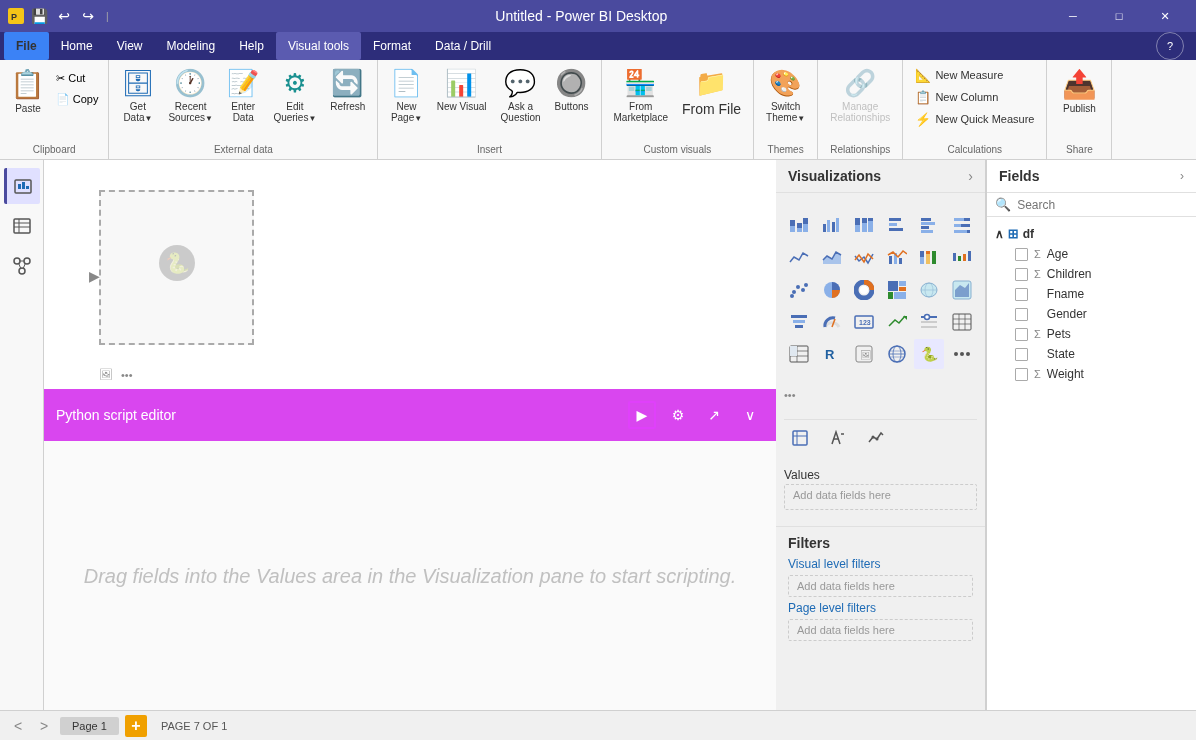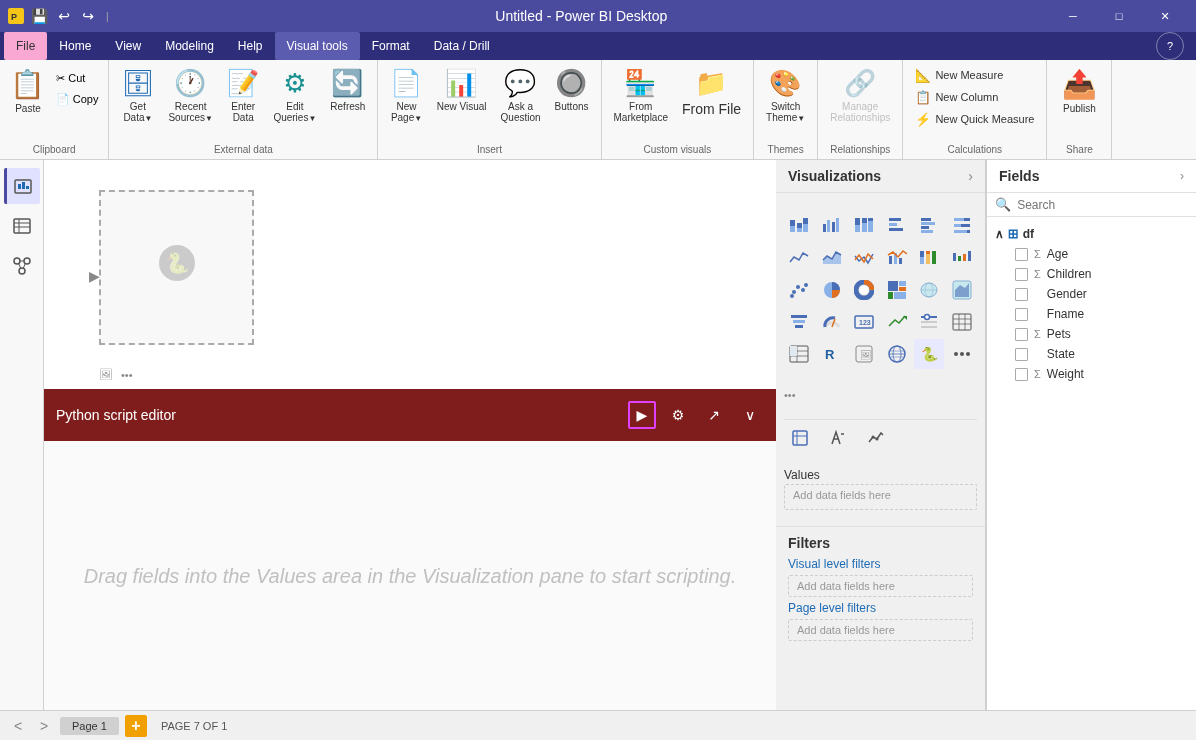--- a/index.html
+++ b/index.html
@@ -34,21 +34,21 @@
     .menu-item {
       padding: 4px 12px;
       color: white;
       cursor: pointer;
       font-size: 12px;
       border-radius: 2px;
       height: 28px;
       display: flex;
       align-items: center;
     }
-    .menu-item.active { background: #f9a8d4; color: #333; }
+    .menu-item.active { background: #3b82f6; color: #333; font-weight: bold; }
     .menu-item.highlight { background: #5b5bb0; }
     .menu-spacer { flex: 1; }
     .menu-help { color: white; width: 28px; height: 28px; display: flex; align-items: center; justify-content: center; border: 1px solid rgba(255,255,255,0.4); border-radius: 50%; font-size: 11px; cursor: pointer; margin-right: 4px; }
 
     
     .ribbon {
       background: #f8f8f8;
       border-bottom: 1px solid #d0d0d0;
       height: 100px;
       display: flex;
@@ -212,21 +212,21 @@
       left: 55px;
       display: flex;
       align-items: center;
       gap: 8px;
       font-size: 11px;
       color: #888;
     }
 
     
     .script-editor {
-      background: #7f1d1d;
+      background: #d946ef;
       height: 52px;
       display: flex;
       align-items: center;
       padding: 0 12px;
       justify-content: space-between;
     }
     .script-editor-title { color: white; font-size: 14px; font-weight: 400; }
     .script-editor-controls { display: flex; gap: 8px; align-items: center; }
     .script-ctrl-btn {
       width: 28px; height: 28px;
@@ -966,26 +966,26 @@
             <span class="field-name">Age</span>
           </div>
           <div class="field-item">
             <div class="field-checkbox"></div>
             <span class="field-sigma">Σ</span>
             <span class="field-name">Children</span>
           </div>
           <div class="field-item">
             <div class="field-checkbox"></div>
             <span class="field-sigma" style="color:transparent;">Σ</span>
-            <span class="field-name">Gender</span>
+            <span class="field-name">Fname</span>
           </div>
           <div class="field-item">
             <div class="field-checkbox"></div>
             <span class="field-sigma" style="color:transparent;">Σ</span>
-            <span class="field-name">Fname</span>
+            <span class="field-name">Gender</span>
           </div>
           <div class="field-item">
             <div class="field-checkbox"></div>
             <span class="field-sigma">Σ</span>
             <span class="field-name">Pets</span>
           </div>
           <div class="field-item">
             <div class="field-checkbox"></div>
             <span class="field-sigma" style="color:transparent;">Σ</span>
             <span class="field-name">State</span>

